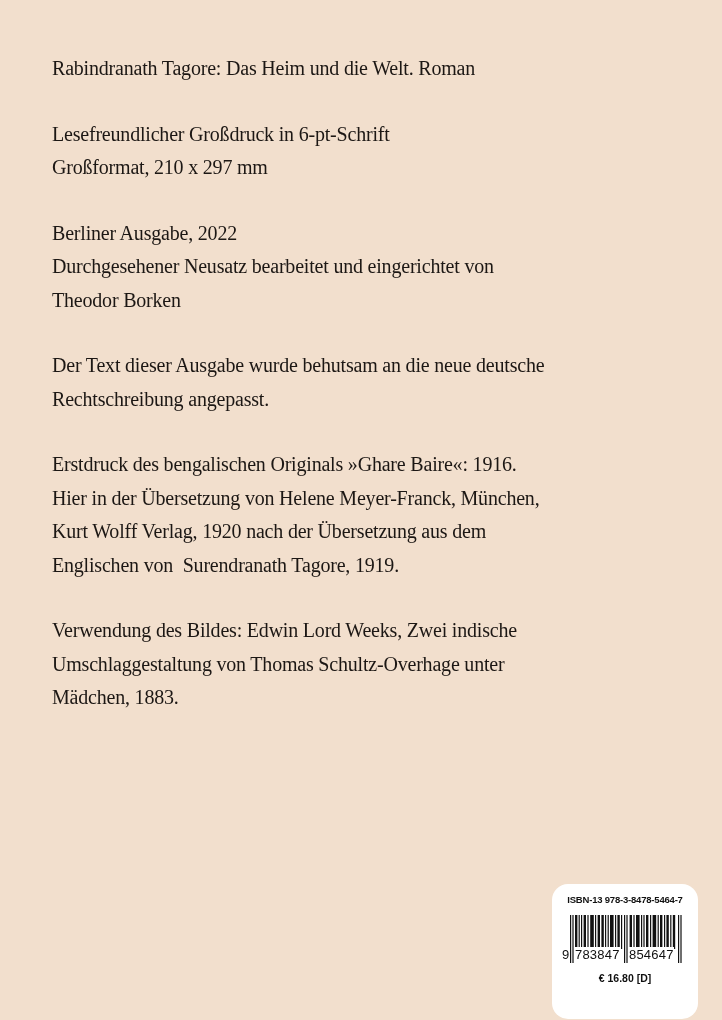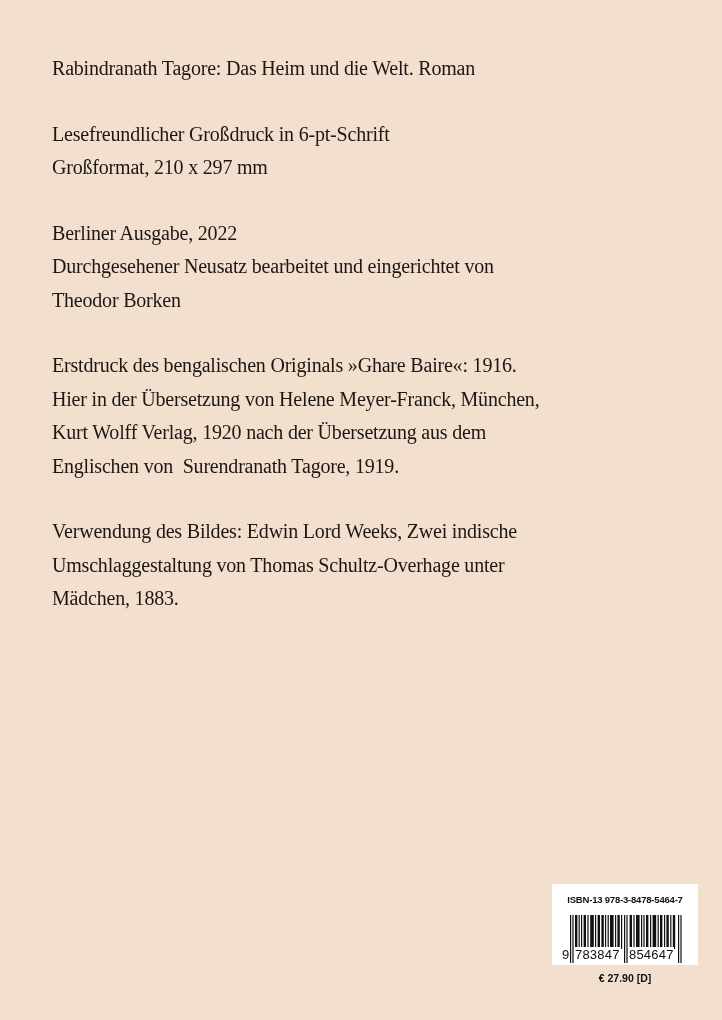--- a/index.html
+++ b/index.html
@@ -29,25 +29,26 @@
     }
     .para .line {
       display: block;
       white-space: pre;
     }
     .barcode-box {
       position: absolute;
       left: 552px;
       top: 884px;
       width: 146px;
-      height: 81px;
+      height: 135px;
       background: #ffffff;
       box-sizing: border-box;
       font-family: "Liberation Sans", "DejaVu Sans", sans-serif;
       color: #111;
+      border-radius: 16px;
     }
     .isbn-text {
       position: absolute;
       top: 10px;
       left: 0;
       width: 100%;
       text-align: center;
       font-size: 9.5px;
       font-weight: bold;
       letter-spacing: -0.2px;
@@ -93,20 +94,24 @@
     <span class="line">Rabindranath Tagore: Das Heim und die Welt. Roman</span>
   </p>
   <p class="para">
     <span class="line">Lesefreundlicher Großdruck in 6-pt-Schrift</span>
     <span class="line">Großformat, 210 x 297 mm</span>
   </p>
   <p class="para">
     <span class="line">Berliner Ausgabe, 2022</span>
     <span class="line">Durchgesehener Neusatz bearbeitet und eingerichtet von</span>
     <span class="line">Theodor Borken</span>
+  </p>
+  <p class="para">
+    <span class="line">Der Text dieser Ausgabe wurde behutsam an die neue deutsche</span>
+    <span class="line">Rechtschreibung angepasst.</span>
   </p>
   <p class="para">
     <span class="line">Erstdruck des bengalischen Originals »Ghare Baire«: 1916.</span>
     <span class="line">Hier in der Übersetzung von Helene Meyer-Franck, München,</span>
     <span class="line">Kurt Wolff Verlag, 1920 nach der Übersetzung aus dem</span>
     <span class="line">Englischen von  Surendranath Tagore, 1919.</span>
   </p>
   <p class="para">
     <span class="line">Verwendung des Bildes: Edwin Lord Weeks, Zwei indische</span>
     <span class="line">Umschlaggestaltung von Thomas Schultz-Overhage unter</span>
@@ -160,14 +165,14 @@
         <rect x="108" y="0" width="1.2" height="48"></rect>
         <rect x="110.4" y="0" width="1.2" height="48"></rect>
       </g>
     </svg>
   </div>
   <div class="barcode-digits">
     <span style="left:0px;">9</span>
     <span style="left:13px;">783847</span>
     <span style="left:67px;text-align:center;">854647</span>
   </div>
-  <div class="price">€ 27.90 [D]</div>
+  <div class="price">€ 16.80 [D]</div>
 </div>
 
 </body></html>

